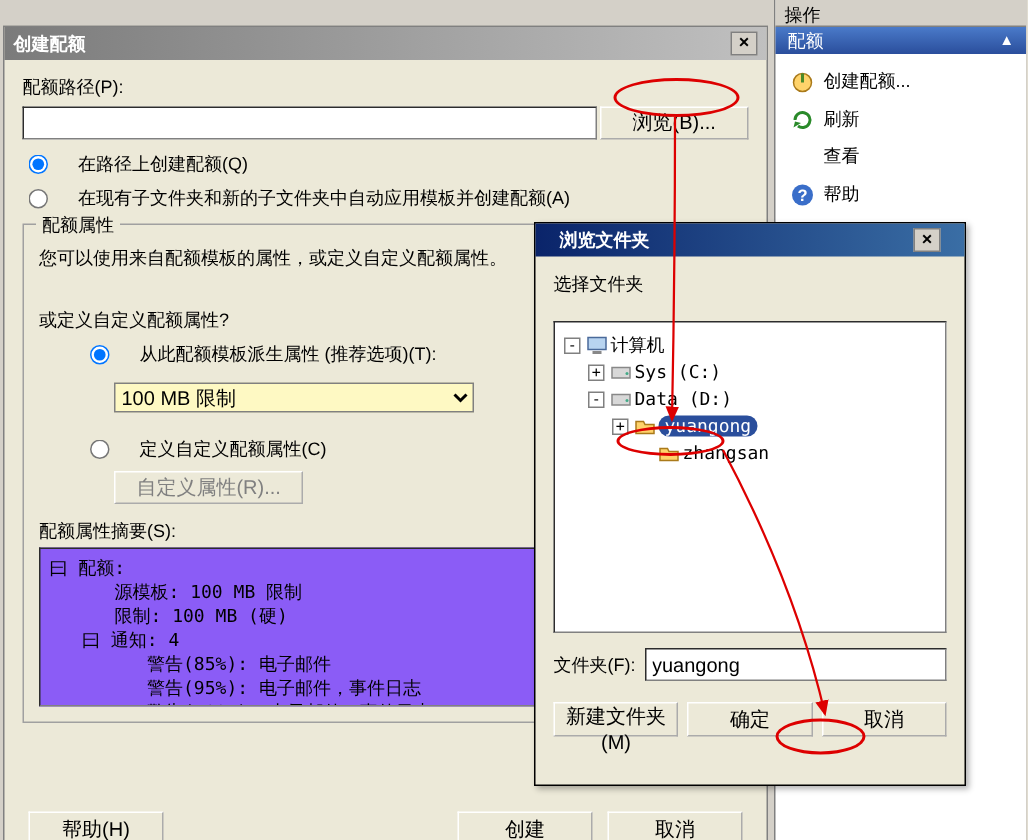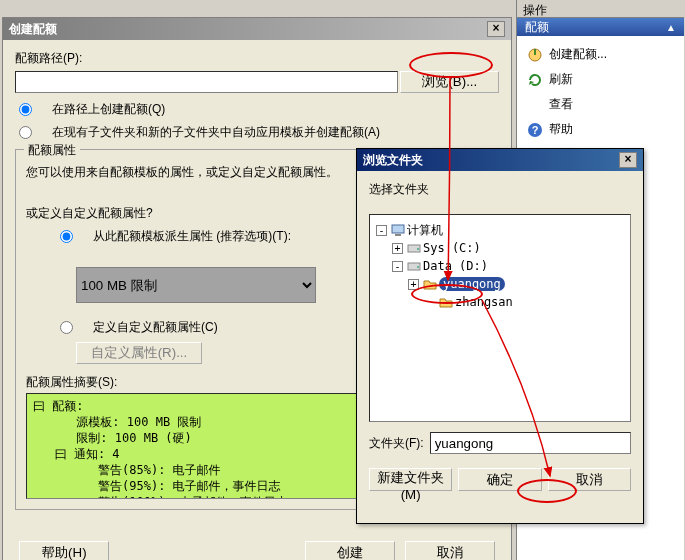--- a/index.html
+++ b/index.html
@@ -21,42 +21,42 @@
 .radio-row { margin: 6px 0; display: flex; align-items: center; gap: 20px; }
 .radio-row input { margin-left: 4px; }
 
 .groupbox { border: 1px solid #a0a0a0; margin-top: 8px; padding: 10px; position: relative; }
 .groupbox-title { position: absolute; top: -8px; left: 8px; background: #ece9d8; padding: 0 4px; }
 
 .desc { margin: 4px 0 14px; }
 .sub-label { margin-bottom: 6px; }
 .indent { margin-left: 30px; }
 .indent2 { margin-left: 50px; }
-.select { width: 240px; height: 36px; border: 1px solid #808080; background: #a3a3a3; margin-top: 16px; margin-bottom: 10px; }
+.select { width: 240px; height: 20px; border: 1px solid #808080; background: #fef9c3; margin-top: 4px; margin-bottom: 10px; }
 .btn { height: 22px; padding: 0 14px; background: #ece9d8; border: 1px outset #fff; cursor: pointer; }
 .btn:disabled { color: #808080; }
-.summary-box { width: 460px; height: 106px; border: 1px inset #808080; background: #bef264; padding: 4px 6px; font-family: "SimSun", monospace; overflow: auto; margin-top: 2px; }
+.summary-box { width: 460px; height: 106px; border: 1px inset #808080; background: #8b5cf6; padding: 4px 6px; font-family: "SimSun", monospace; overflow: auto; margin-top: 2px; }
 .tree-line { white-space: pre; line-height: 16px; }
 
 .bottom-buttons { position: absolute; bottom: 8px; right: 16px; left: 16px; display: flex; justify-content: space-between; }
 .bottom-buttons .right-group { display: flex; gap: 10px; }
 .wide-btn { width: 90px; height: 23px; background: #ece9d8; border: 1px outset #fff; cursor: pointer; }
 
 
 .side-panel { position: absolute; left: 516px; top: 0; width: 168px; height: 560px; background: #fff; border-left: 1px solid #808080; }
 .side-header { height: 18px; background: #d4d0c8; border-bottom: 1px solid #808080; padding: 2px 6px; font-weight: normal; }
 .side-sub { height: 18px; background: linear-gradient(to bottom, #4a7ac9, #2a4e9c); color: #fff; padding: 3px 8px; display: flex; justify-content: space-between; align-items: center; }
 .side-chevron { font-size: 10px; }
 .side-items { padding: 6px 4px; }
 .side-item { display: flex; align-items: center; gap: 6px; padding: 4px 6px; cursor: pointer; }
 .side-icon { width: 16px; height: 16px; display: inline-block; }
 
 
 .browse-dialog { position: absolute; left: 356px; top: 148px; width: 288px; height: 376px; background: #ece9d8; border: 1px solid #000; box-shadow: 2px 2px 4px rgba(0,0,0,0.3); }
-.browse-titlebar { height: 22px; background: linear-gradient(to right, #0a246a, #3a6ea5); color: #fff; padding: 3px 6px; display: flex; justify-content: space-between; align-items: center; font-weight: bold; }
+.browse-titlebar { height: 22px; background: linear-gradient(to right, #0a246a, #3a6ea5); color: #fff; padding: 3px 16px; display: flex; justify-content: space-between; align-items: center; font-weight: bold; }
 .browse-body { padding: 10px 12px; }
 .tree-view { width: 262px; height: 208px; border: 1px inset #808080; background: #fff; margin-top: 6px; padding: 6px; font-family: "SimSun", monospace; }
 .tnode { display: flex; align-items: center; height: 18px; gap: 2px; }
 .expander { width: 11px; height: 11px; border: 1px solid #808080; background: #fff; text-align: center; line-height: 9px; font-size: 10px; cursor: pointer; margin-right: 2px; }
 .folder-icon { width: 14px; height: 12px; display: inline-block; }
 .selected { background: #2a4e9c; color: #fff; border-radius: 8px; padding: 0 4px; }
 .folder-row { display: flex; align-items: center; gap: 6px; margin-top: 10px; }
 .folder-input { flex: 1; height: 22px; border: 1px inset #808080; background: #fff; padding: 2px 4px; }
 .browse-buttons { display: flex; justify-content: space-between; margin-top: 14px; gap: 6px; }
 .bd-btn { flex: 1; height: 23px; background: #ece9d8; border: 1px outset #fff; cursor: pointer; }

